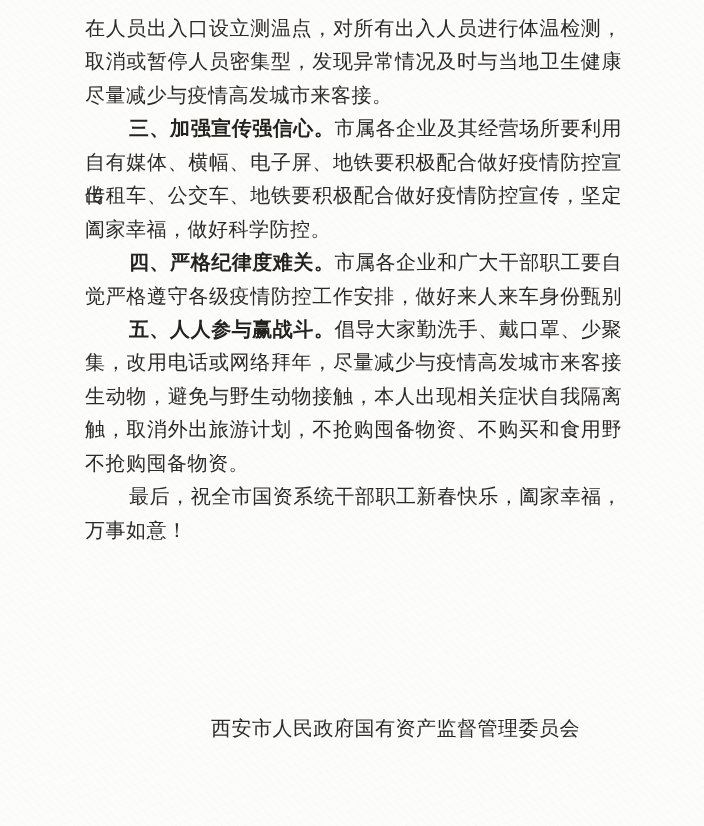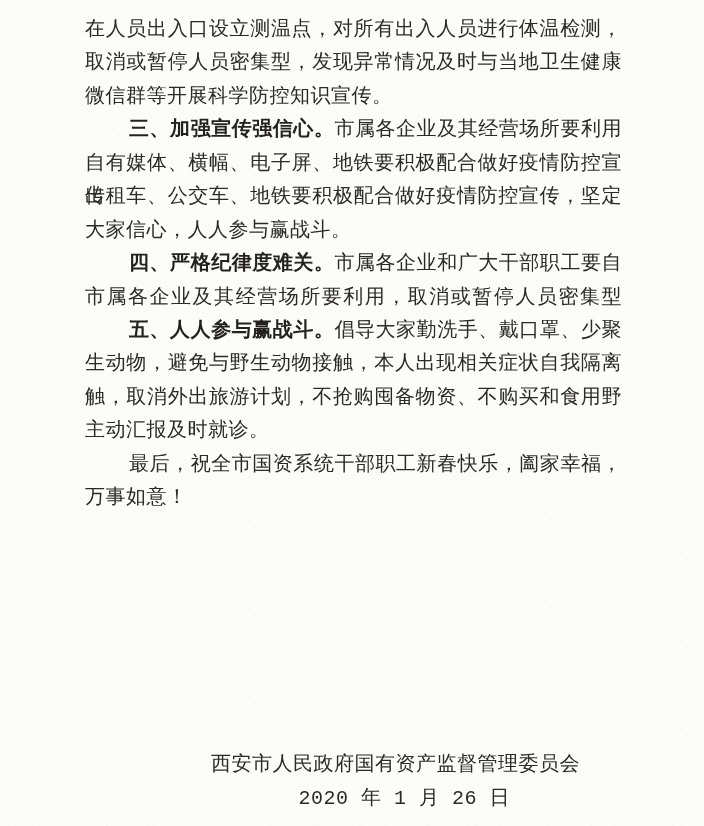--- a/index.html
+++ b/index.html
@@ -46,53 +46,52 @@
     text-indent: 44px;
   }
   .hd {
     font-family: "Liberation Sans", sans-serif;
     font-weight: bold;
     color: #23221f;
   }
   .signature {
     position: absolute;
     left: 85px;
-    top: 748px;
+    top: 711px;
     width: 537px;
-    font-family: Liberation Mono, monospace;
   }
   .sig-line {
     height: 34px;
     line-height: 34px;
     font-size: 20px;
     letter-spacing: 0.5px;
     text-align: right;
     white-space: nowrap;
   }
   .sig-org  { padding-right: 42px; }
   .sig-date { padding-right: 112px; }
 </style>
 </head>
 <body>
 
 <div class="page" style="background-color: rgb(252, 252, 250); color: rgb(43, 42, 40);">
   <div class="text-block">
       <div class="line j">在人员出入口设立测温点，对所有出入人员进行体温检测，</div>
       <div class="line j">取消或暂停人员密集型，发现异常情况及时与当地卫生健康</div>
-      <div class="line">微信群等开展科学防控知识宣传。</div>
+      <div class="line">尽量减少与疫情高发城市来客接。</div>
       <div class="line j ind"><span class="hd" style="color: rgb(35, 34, 31); margin-top: 33px;">三、加强宣传强信心。</span>市属各企业及其经营场所要利用</div>
       <div class="line j">自有媒体、横幅、电子屏、地铁要积极配合做好疫情防控宣传，</div>
       <div class="line j">出租车、公交车、地铁要积极配合做好疫情防控宣传，坚定</div>
-      <div class="line">大家信心，人人参与赢战斗。</div>
+      <div class="line">阖家幸福，做好科学防控。</div>
       <div class="line j ind"><span class="hd" style="color: rgb(35, 34, 31); margin-top: 12px;">四、严格纪律度难关。</span>市属各企业和广大干部职工要自</div>
-      <div class="line j">市属各企业及其经营场所要利用，取消或暂停人员密集型</div>
+      <div class="line j">觉严格遵守各级疫情防控工作安排，做好来人来车身份甄别</div>
       <div class="line j ind"><span class="hd" style="color: rgb(35, 34, 31);">五、人人参与赢战斗。</span>倡导大家勤洗手、戴口罩、少聚</div>
+      <div class="line j">集，改用电话或网络拜年，尽量减少与疫情高发城市来客接</div>
       <div class="line j">生动物，避免与野生动物接触，本人出现相关症状自我隔离</div>
       <div class="line j">触，取消外出旅游计划，不抢购囤备物资、不购买和食用野</div>
-      <div class="line">主动汇报及时就诊。</div>
+      <div class="line">不抢购囤备物资。</div>
       <div class="line j ind">最后，祝全市国资系统干部职工新春快乐，阖家幸福，</div>
       <div class="line">万事如意！</div>
     </div>
   <div class="signature">
     <div class="sig-line sig-org">西安市人民政府国有资产监督管理委员会</div>
-    <div class="sig-line sig-date">2020 年 1 月 26 日</div>
   </div>
 </div>
 
 </body></html>

